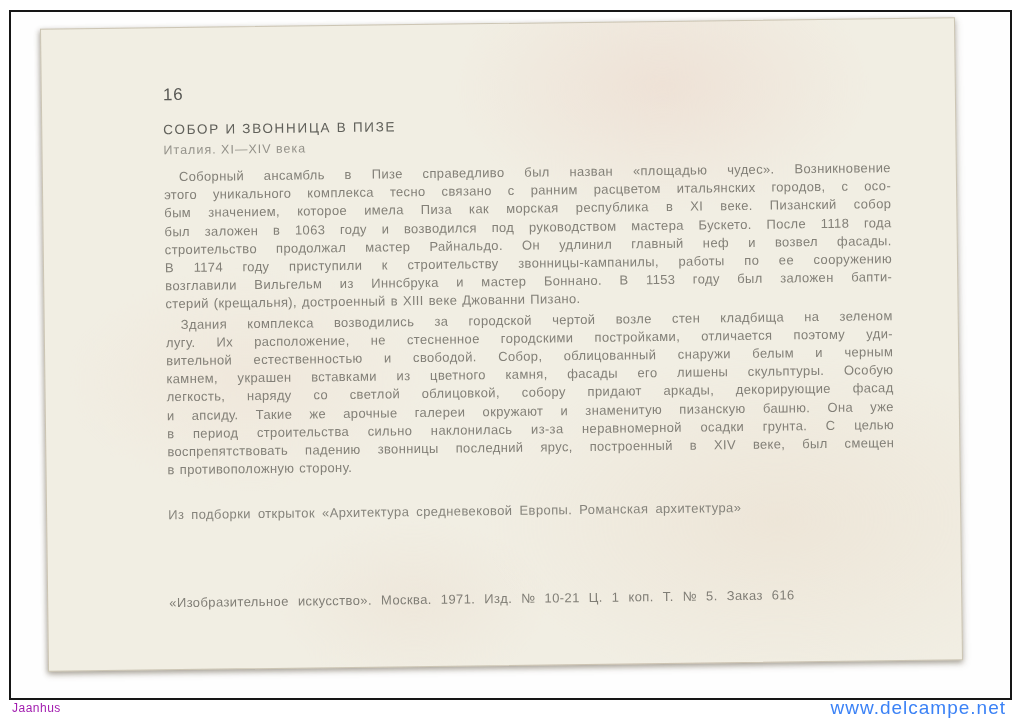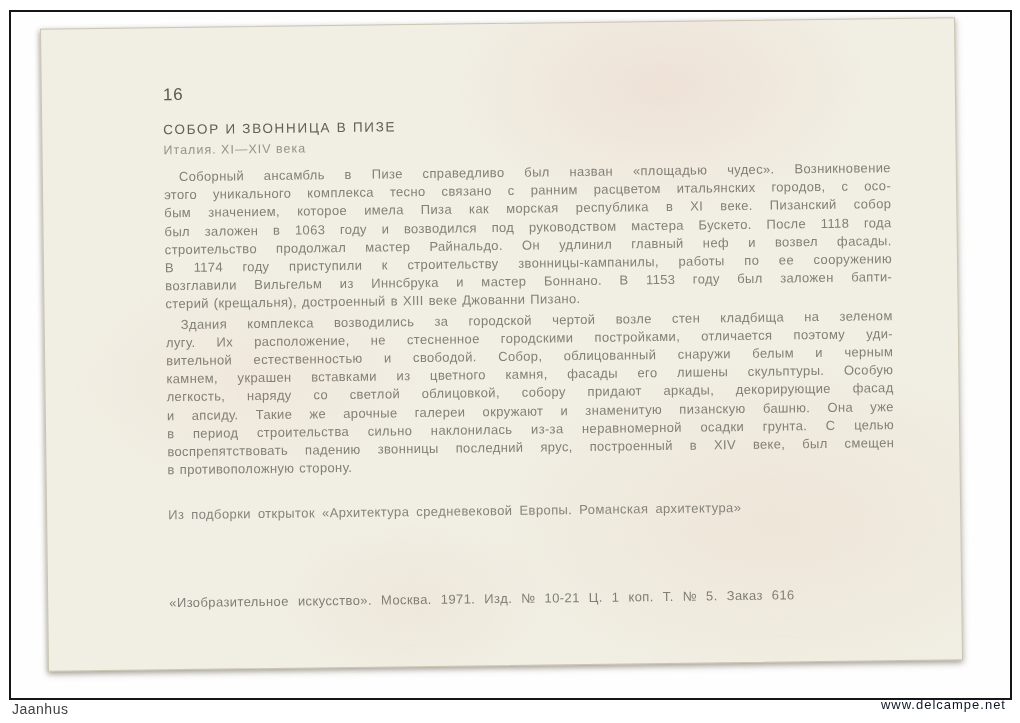--- a/index.html
+++ b/index.html
@@ -76,29 +76,29 @@
   .imprint {
     margin-top: 73px;
     font-size: 13px;
     color: #807e76;
     letter-spacing: 0.4px;
     word-spacing: 5px;
   }
   .wm-left {
     position: absolute;
     left: 12px; top: 701px;
-    font-size: 14px;
-    color: #404040;
+    font-size: 12px;
+    color: #a21caf;
     letter-spacing: 0.5px;
   }
   .wm-right {
     position: absolute;
     right: 14px; top: 697px;
-    font-size: 13px;
-    color: #0f172a;
+    font-size: 19px;
+    color: #3b82f6;
     letter-spacing: 1px;
   }
 </style>
 </head>
 <body>
 
 <div class="frame"></div>
 
 <div class="card">
   <div class="card-inner">

